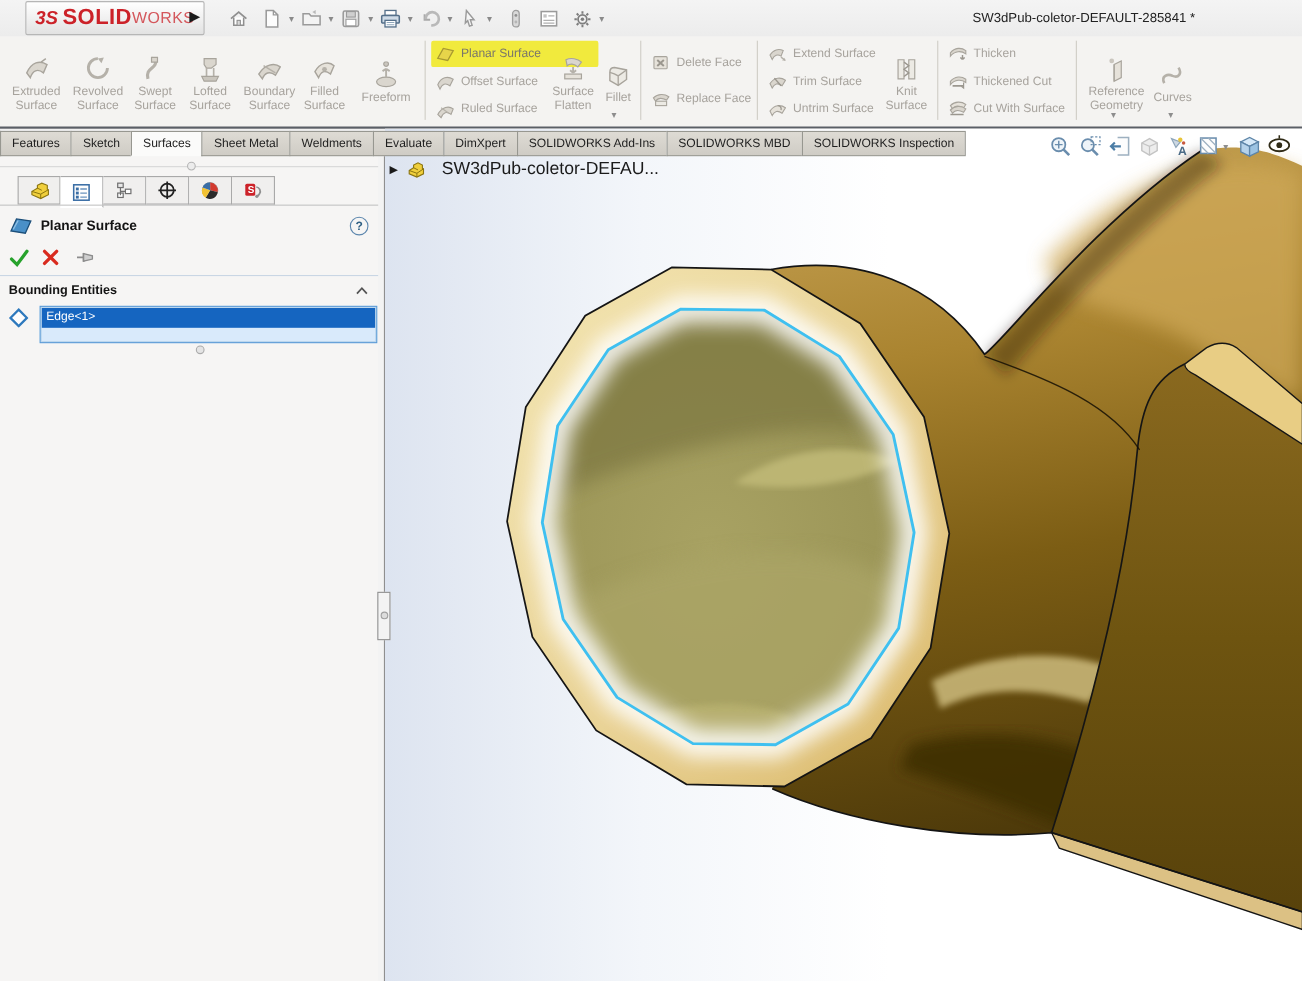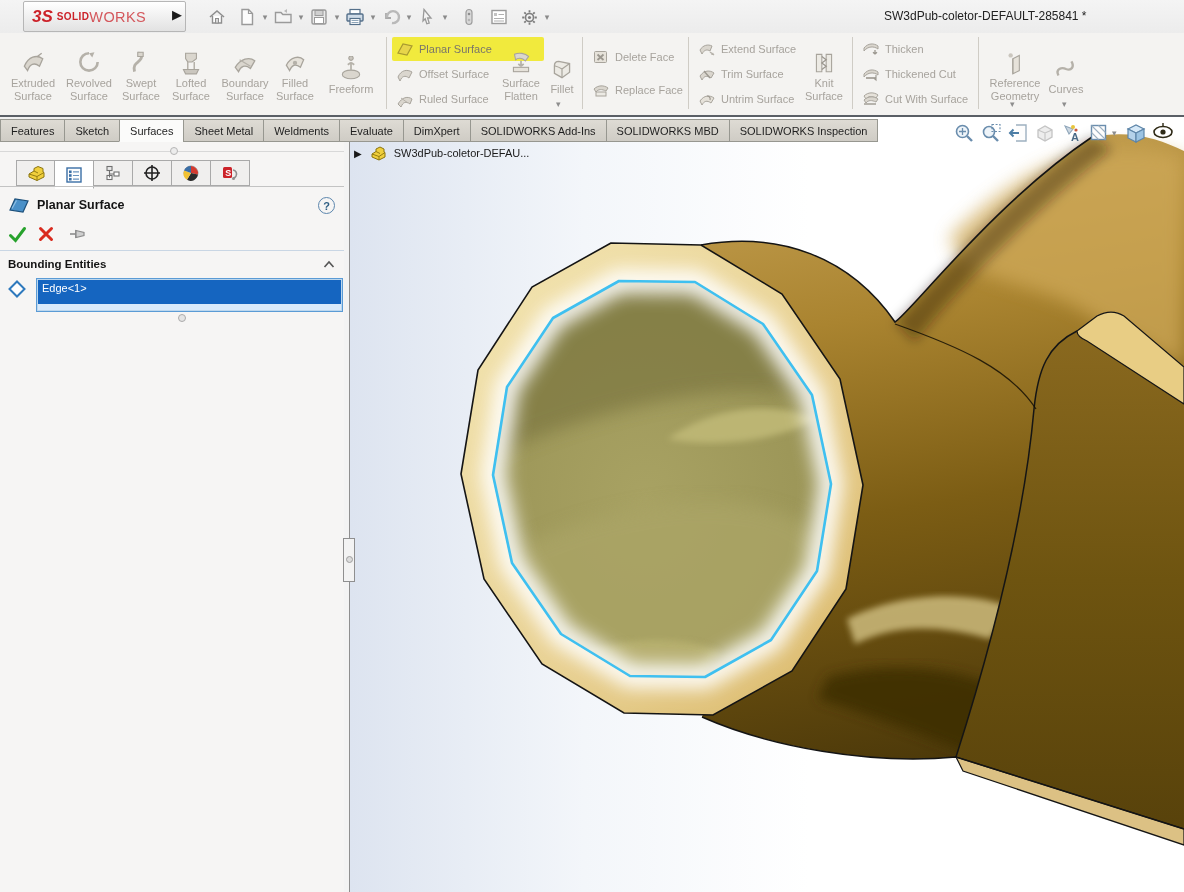--- a/index.html
+++ b/index.html
@@ -8,21 +8,21 @@
   #app { position:relative; width:1184px; height:892px; background:#f0f0f0; }
   button { background:none; border:none; font:inherit; cursor:default; padding:0; }
 
   
   .titlebar { position:absolute; left:0; top:0; width:1184px; height:33px;
     background:linear-gradient(#f4f4f4,#ececec); }
   .logo-btn { position:absolute; left:2px; top:1px; width:163px; height:31px;
     background:linear-gradient(#ffffff,#e2e2e2); border:1px solid #b6b6b6; border-radius:2px;
     display:flex; align-items:center; padding-left:8px;margin-left:21px; }
   .logo-mark { font-weight:bold; font-style:italic; font-size:17px; color:#cc2229; margin-right:4px; }
-  .logo-solid { font-weight:bold; font-size:10px; color:#cc2229; letter-spacing:.4px; }
+  .logo-solid { font-weight:bold; font-size:20px; color:#cc2229; letter-spacing:.4px; }
   .logo-works { font-weight:normal; font-size:14.5px; color:#d4575c; letter-spacing:.4px; }
   .flyout { position:absolute; left:172px; top:7px; font-size:13px; color:#1a1a1a; }
   .qat { position:absolute; left:205px; top:4px; height:26px; display:flex; align-items:center; }
   .qat .qbtn { width:24px; height:24px; display:flex; align-items:center; justify-content:center; }
   .qat .caret { font-size:9px; color:#8a8a8a; width:12px; text-align:center; }
   .qat .gap { width:6px; }
   .doc-title { position:absolute; left:884px; top:9px; font-size:12px; color:#222; }
 
   
   .ribbon { position:absolute; left:0; top:33px; width:1184px; height:84px;
@@ -64,38 +64,38 @@
     line-height:14px; }
   .pm-actions { position:absolute; left:8px; top:82px; display:flex; align-items:center; }
   .pm-actions .abtn { width:30px; height:20px; display:flex; align-items:center; }
   .pm-actions-line { position:absolute; left:0; top:108px; width:344px; border-bottom:1px solid #c9d6e4; }
   .sect-hdr { position:absolute; left:0; top:112px; width:344px; height:22px; }
   .sect-label { position:absolute; left:8px; top:4px; font-size:11.5px; font-weight:bold; color:#141414; }
   .sect-chev { position:absolute; right:8px; top:5px; }
   .sel-diamond { position:absolute; left:8px; top:138px; }
   .sel-box { position:absolute; left:36px; top:136px; width:307px; height:34px; background:#d9eafb;
     border:1px solid #5b9bd5; box-shadow:0 0 0 1px #bcd7ee inset; }
-  .sel-row { height:24px; background:#1565c0; color:#fff; font-size:11px; line-height:16px;
+  .sel-row { height:18px; background:#1565c0; color:#fff; font-size:11px; line-height:16px;
     padding-left:4px; margin:1px; }
   .sel-resize-dot { position:absolute; left:178px; top:172px; width:8px; height:8px; border-radius:50%;
     background:#e4e4e4; border:1px solid #ababab; }
 
   
   .splitter { position:absolute; left:344px; top:142px; width:6px; height:750px; background:#f3f3f3;
     border-right:1px solid #8f8f8f; z-index:4; }
   .split-handle { position:absolute; left:-1px; top:396px; width:12px; height:44px; background:#f3f3f3;
     border:1px solid #8f8f8f; }
   .split-dot { position:absolute; left:2px; top:17px; width:7px; height:7px; border-radius:50%;
     background:#dcdcdc; border:1px solid #9f9f9f; }
 
   
   .viewport { position:absolute; left:350px; top:117px; width:834px; height:775px; background:#fff; z-index:1; }
   .ftree { position:absolute; left:4px; top:28px; display:flex; align-items:center; z-index:3; }
   .ftree .arrow { font-size:10px; color:#1a1a1a; margin-right:8px; }
-  .ftree .lbl { font-size:11px; color:#1a1a1a; margin-left:7px; }
+  .ftree .lbl { font-size:16px; color:#1a1a1a; margin-left:15px; }
   .headsup { position:absolute; left:600px; top:3px; display:flex; align-items:center; z-index:7; }
   .headsup .hbtn { width:27px; height:26px; display:flex; align-items:center; justify-content:center; }
   .headsup .hcaret { font-size:9px; color:#8d8d8d; width:10px; }
   .model-svg { position:absolute; left:0; top:0; z-index:1; }
 </style>
 </head>
 <body>
 <div id="app">
 
 <div class="titlebar">

